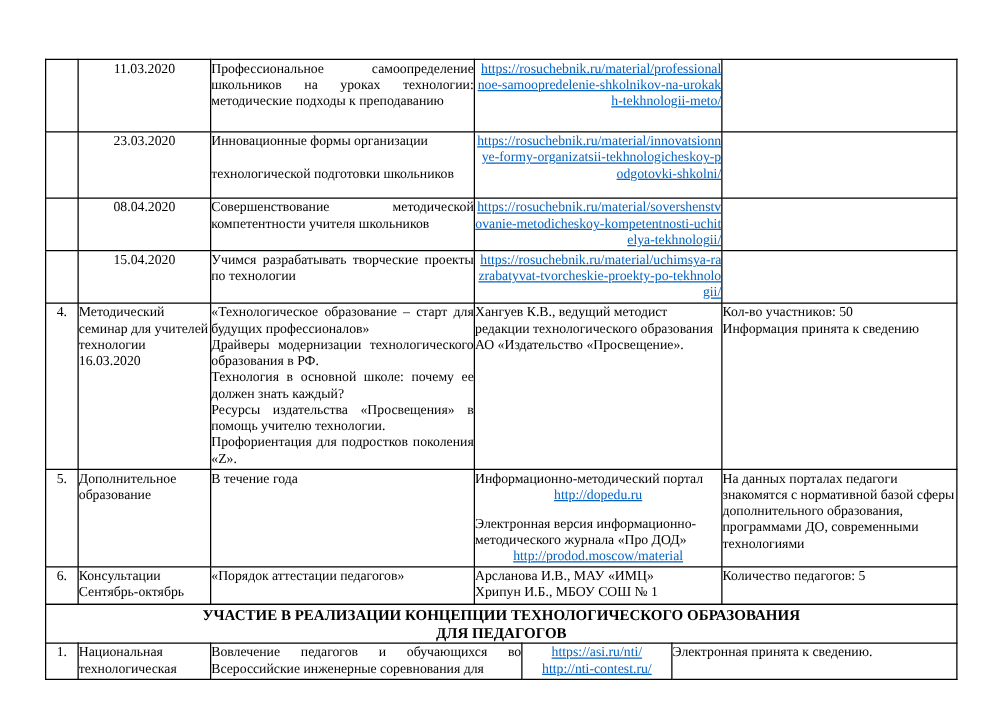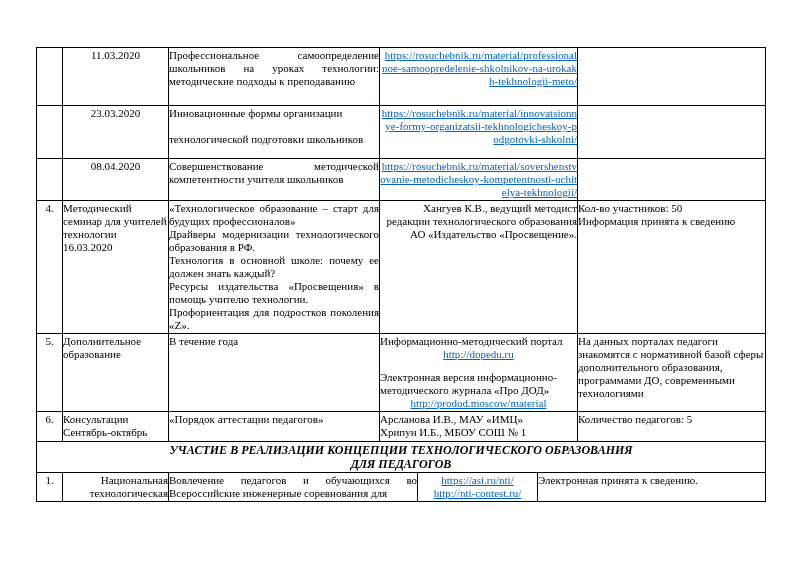--- a/index.html
+++ b/index.html
@@ -16,33 +16,33 @@
     font-size:11px; line-height:13px;
   }
   .t2 { margin-top:-1px; }
   td {
     border:1px solid #000; vertical-align:top;
     padding:1px 0; overflow:hidden;margin-left:12px;
   }
   .num  { text-align:center; }
   .date { text-align:center; }
   .topic { text-align:justify; white-space:pre-line; }
-  .center { text-align:right; }
+  .center { text-align:left; }
   .linkcell { text-align:right; }
   .link {
     color:var(--link, #0563C1);
     text-decoration:underline;
     word-break:break-all;
     cursor:pointer;
   }
   .blocklink { display:block;text-align:center; }
   .spacer { height:10px; }
   .header-cell {
     font-weight:bold; text-align:center;
-    font-size:12px; line-height:14px; white-space:pre-line;font-style:italic;
+    font-size:12px; line-height:14px; white-space:pre-line;
   }
 </style>
 </head>
 <body>
 
 <div class="page">
   <div class="table-wrap">
 
     <table class="t1">
       <colgroup>
@@ -79,20 +79,29 @@
       <tr style="height:41px">
         <td class="num"></td>
         <td class="date">08.04.2020</td>
         <td>
               <div class="topic">Совершенствование методической компетентности учителя школьников</div>
             </td>
         <td class="linkcell"><span class="link">https://rosuchebnik.ru/material/sovershenstvovanie-metodicheskoy-kompetentnosti-uchitelya-tekhnologii/</span></td>
         <td></td>
       </tr>
 
+      <tr style="height:41px">
+        <td class="num"></td>
+        <td class="date">15.04.2020</td>
+        <td>
+              <div class="topic">Учимся разрабатывать творческие проекты по технологии</div>
+            </td>
+        <td class="linkcell"><span class="link">https://rosuchebnik.ru/material/uchimsya-razrabatyvat-tvorcheskie-proekty-po-tekhnologii/</span></td>
+        <td></td>
+      </tr>
 
       <tr style="height:132px">
         <td class="num">4.</td>
         <td>
           <div>Методический семинар для учителей технологии</div>
           <div>16.03.2020</div>
         </td>
         <td>
           <div class="topic">«Технологическое образование – старт для будущих профессионалов»</div>
           <div class="topic">Драйверы модернизации технологического образования в РФ.</div>

